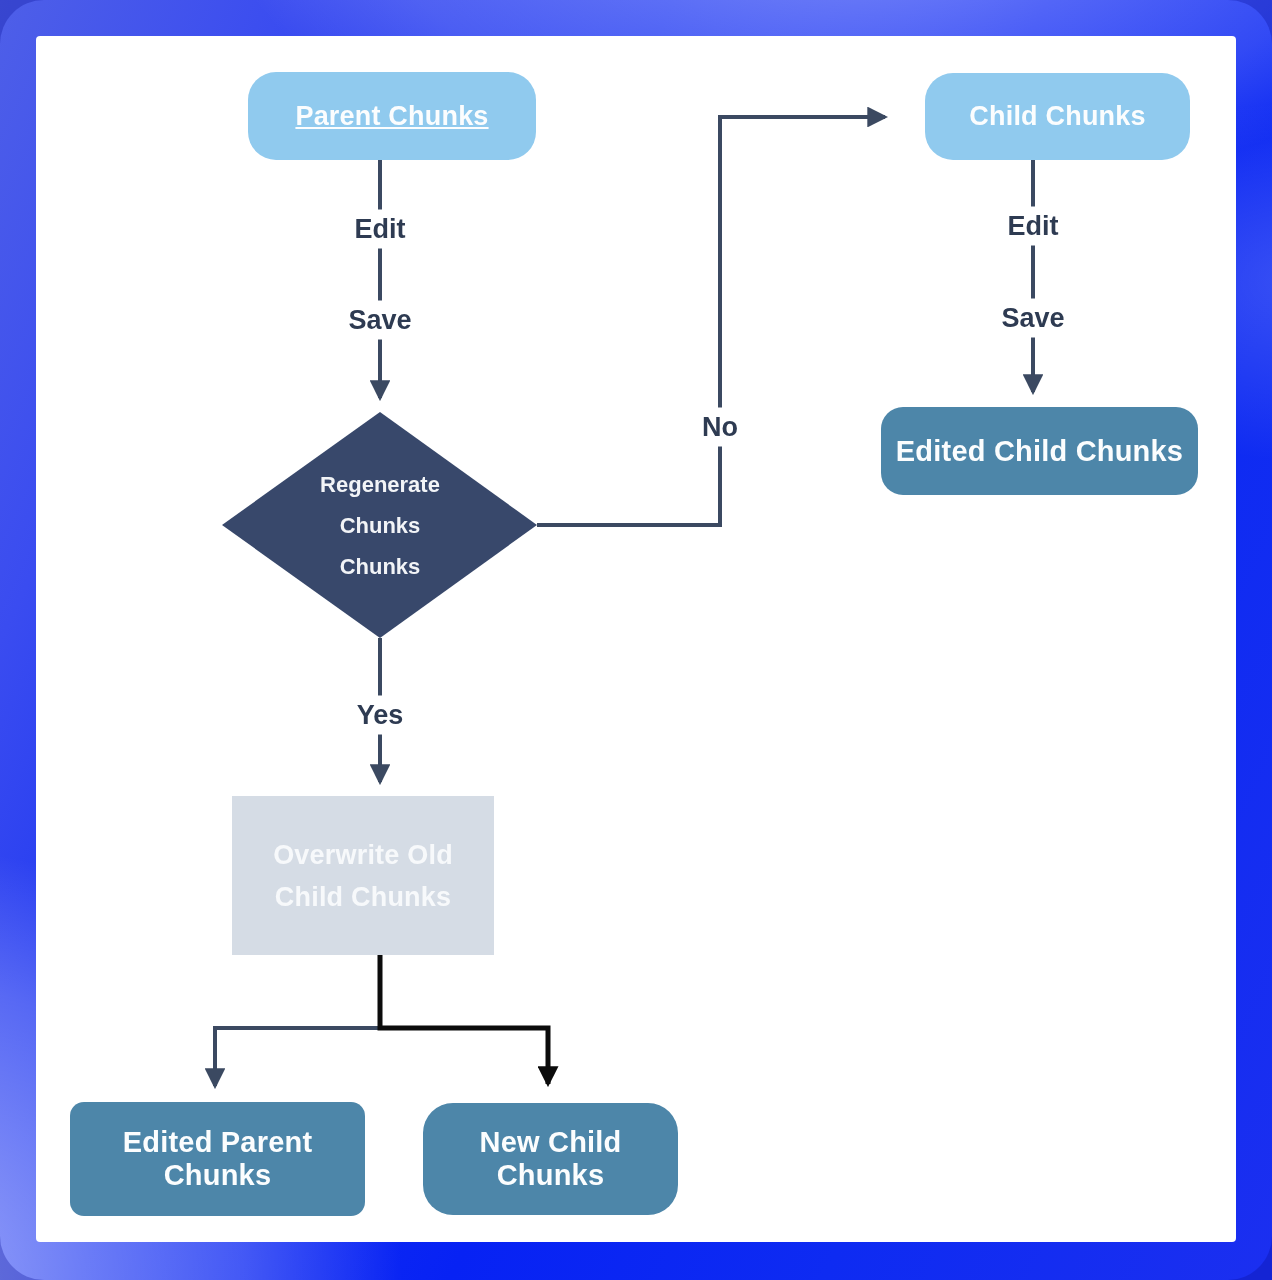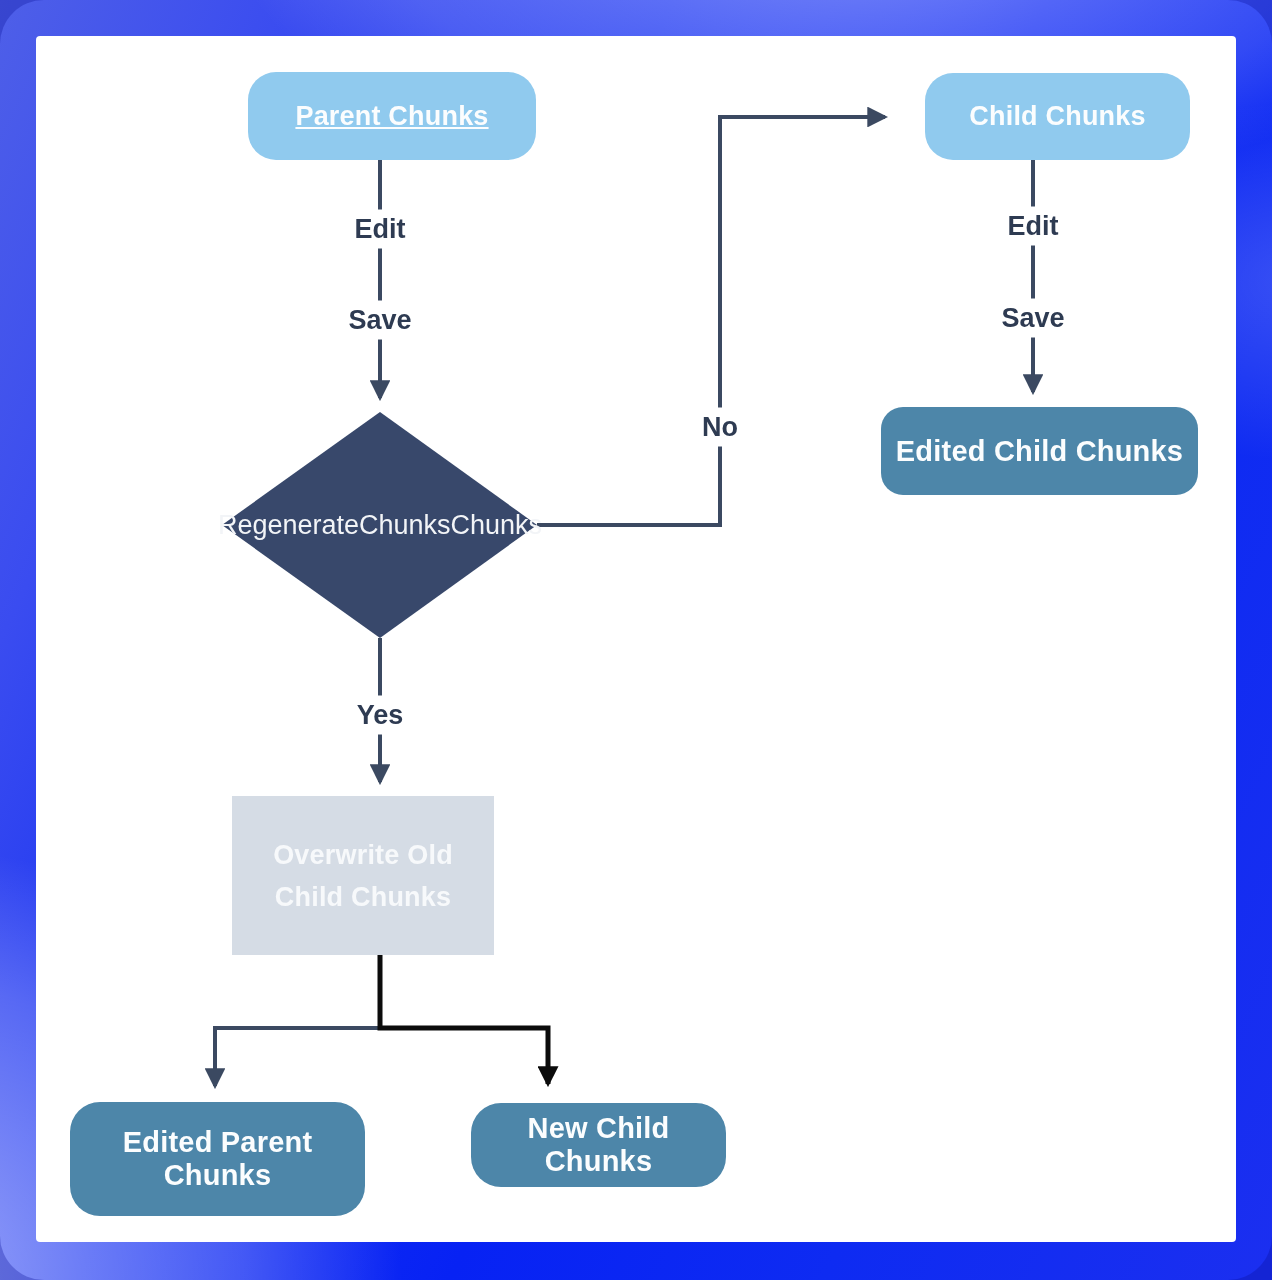--- a/index.html
+++ b/index.html
@@ -81,26 +81,26 @@
     line-height: 42px;
   }
 
   .diamond-label {
     position: absolute;
     left: 224px;
     top: 426px;
     width: 240px;
     height: 126px;
     display: flex;
-    flex-direction: row;
+    flex-direction: column;
     align-items: center;
     justify-content: center;
     color: #f2f4f7;
-    font-weight: 400;
-    font-size: 27px;
+    font-weight: 700;
+    font-size: 22px;
     line-height: 41px;
     text-align: center;
   }
 
   
   .edge-label {
     position: absolute;
     transform: translate(-50%, -50%);
     background: var(--canvas, #ffffff);
     color: var(--edge-label-text, #2E3B52);
@@ -158,25 +158,25 @@
     </div>
 
     <div class="node mid big-text" style="left:845px; top:371px; width:317px; height:88px; border-radius:22px;">
       <span>Edited Child Chunks</span>
     </div>
 
     <div class="node gray" style="left:196px; top:760px; width:262px; height:159px;">
       <span>Overwrite Old Child Chunks</span>
     </div>
 
-    <div class="node mid big-text" style="left:34px; top:1066px; width:295px; height:114px; border-radius:30px;">
+    <div class="node mid big-text" style="left:34px; top:1066px; width:295px; height:114px; border-radius:14px;">
       <span>Edited Parent Chunks</span>
     </div>
 
-    <div class="node mid big-text" style="left:387px; top:1067px; width:255px; height:84px; border-radius:30px;margin-left:48px;">
+    <div class="node mid big-text" style="left:387px; top:1067px; width:255px; height:112px; border-radius:30px;">
       <span>New Child Chunks</span>
     </div>
 
     <div class="edge-label" style="left:344px; top:193px;">Edit</div>
     <div class="edge-label" style="left:344px; top:284px;">Save</div>
     <div class="edge-label" style="left:684px; top:391px;">No</div>
     <div class="edge-label" style="left:344px; top:679px;">Yes</div>
     <div class="edge-label" style="left:997px; top:190px;">Edit</div>
     <div class="edge-label" style="left:997px; top:282px;">Save</div>
 

